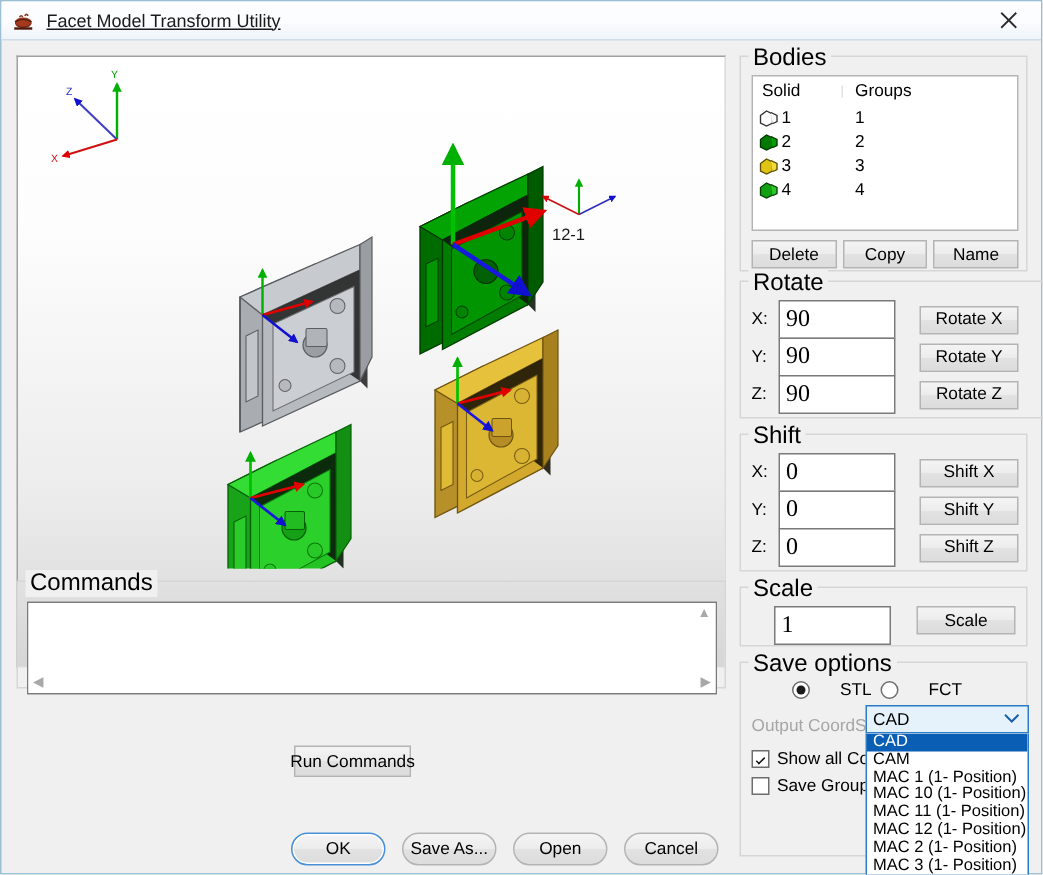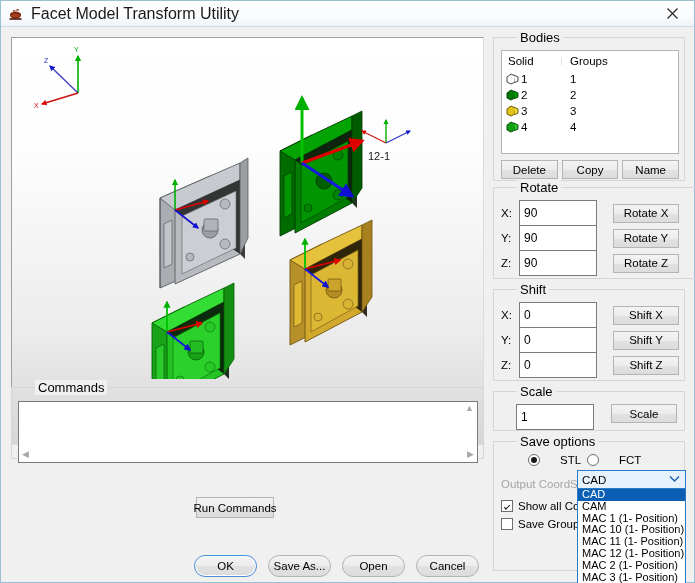--- a/index.html
+++ b/index.html
@@ -23,21 +23,21 @@
   #titlebar {
     position: absolute; left: 0; top: 0; right: 0; height: 26px;
     background: linear-gradient(to bottom,#fefeff 0%,#fafcfe 60%,#eef4f9 100%);
     border-bottom: 1px solid #cfdde8;
     display: flex; align-items: center;
   }
   #title-icon {
     width: 16px; height: 16px; margin-left: 7px; margin-right: 7px;
     position: relative; flex: none;
   }
-  #title-text { font-size: 16px; color: #1a1a1a; }
+  #title-text { font-size: 12px; color: #1a1a1a; text-decoration: underline; }
   #close-btn {
     position: absolute; right: 0; top: 0; width: 44px; height: 25px;
     display: flex; align-items: center; justify-content: center;
     cursor: default;
   }
   #close-btn svg { display:block; }
 
   
   #viewport {
     position: absolute; left: 10px; top: 36px; width: 473px; height: 408px;
@@ -47,23 +47,23 @@
     overflow: hidden;
   }
 
   
   .groupbox {
     position: absolute;
     border: 1px solid #d6d6d6;
     border-radius: 0;
   }
   .groupbox > .gb-title {
-    position: absolute; top: -8px; left: 23px;
+    position: absolute; top: -8px; left: 5px;
     background: #f0f0f0; padding: 0 3px;
-    font-size: 13px; color: #000;
+    font-size: 16px; color: #000;
   }
 
   
   #commands-group { left: 10px; top: 386px; width: 473px; height: 72px; }
   #commands-area {
     position: absolute; left: 6px; top: 13px; width: 460px; height: 62px;
     background: #fff; border: 1px solid #7a7a7a;
     display: flex;
   }
   #cmd-text {
@@ -97,21 +97,21 @@
     white-space: nowrap;
   }
   .btn.focus {
     border: 1px solid #4a90d9;
     box-shadow: inset 0 0 0 1px #fff;
   }
 
   
   .tfield {
     background:#fff; border:1px solid #7a7a7a;
-    font-family:Liberation Sans, sans-serif; font-size:12px;
+    font-family:Liberation Serif, serif; font-size:16px;
     padding: 12px 4px; color:#000; outline:none;
   }
 
   
   #bodies-group { left: 492px; top: 36px; width: 192px; height: 144px; }
   #bodies-list {
     position:absolute; left:7px; top:12px; width:178px; height: 104px;
     background:#fff; border:1px solid #b4b4b4;
   }
   #bodies-header {

